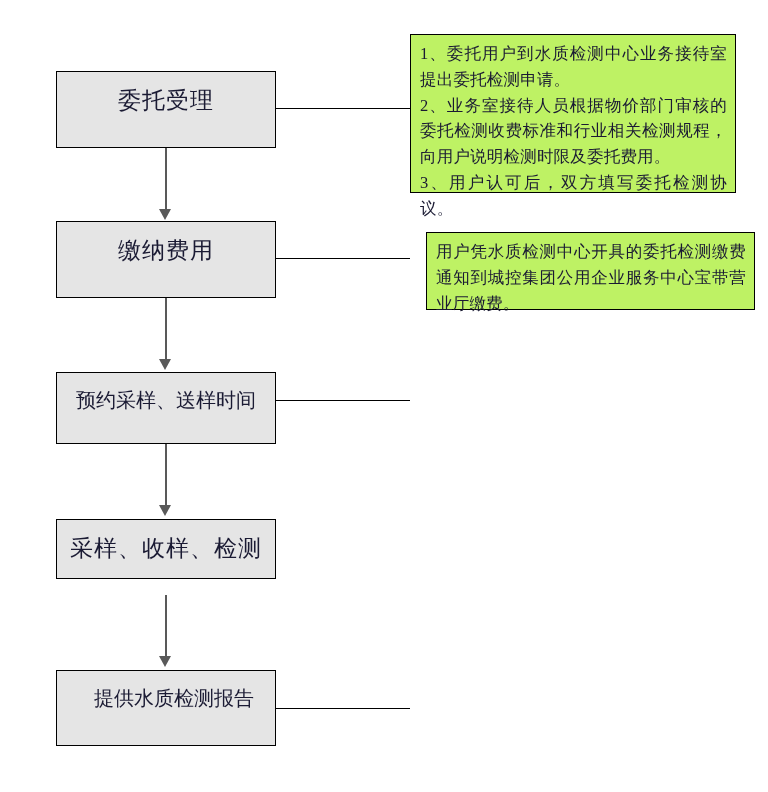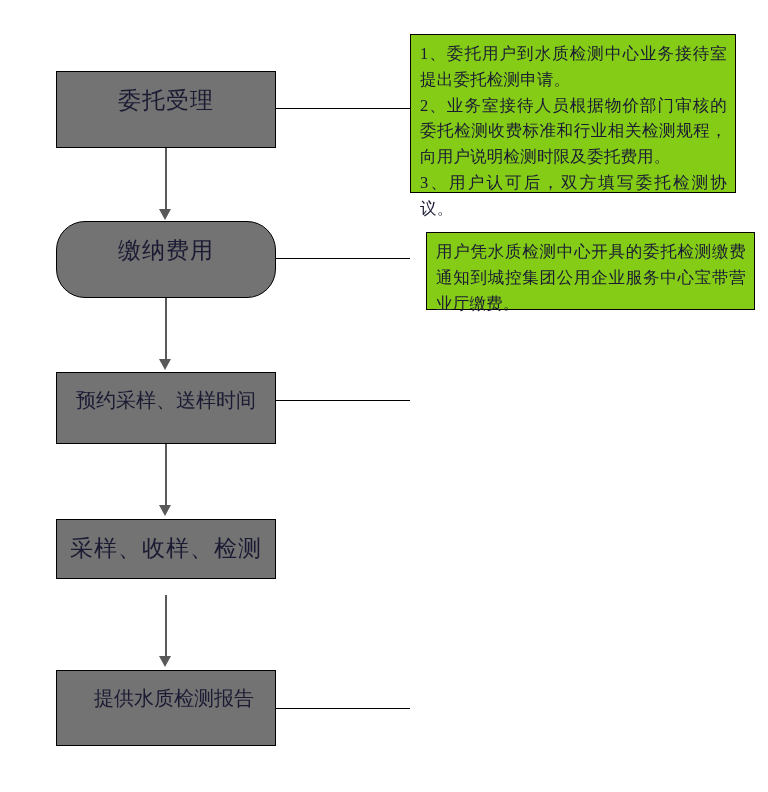--- a/index.html
+++ b/index.html
@@ -17,21 +17,21 @@
     height: 792px;
     background: #ffffff;
     overflow: hidden;
   }
 
   
   .proc-box {
     position: absolute;
     box-sizing: border-box;
     border: 1.6px solid #000000;
-    background: #737373;
+    background: #e5e5e5;
     display: flex;
     align-items: flex-start;
     justify-content: center;
   }
   .proc-label {
     font-family: "Liberation Sans", "DejaVu Sans", sans-serif;
     font-size: 23px;
     line-height: 1;
     color: #1a1a33;
     letter-spacing: 1px;
@@ -41,21 +41,21 @@
   .proc-label.tight {
     letter-spacing: 0px;
     font-size: 20px;
   }
 
   
   .note-box {
     position: absolute;
     box-sizing: border-box;
     border: 1.3px solid #000000;
-    background: #84cc16;
+    background: #bef264;
     padding: 6px 8px 4px 9px;
   }
   .note-text {
     font-family: "Liberation Serif", "DejaVu Serif", serif;
     font-size: 16.5px;
     line-height: 25.8px;
     color: #1a1a33;
     letter-spacing: 0.2px;
     text-align: justify;
     white-space: pre-line;
@@ -92,21 +92,21 @@
   <div class="h-connector" style="left:276px; top:108px; width:134px;"></div>
   <div class="note-box" style="left:410px; top:34px; width:326px; height:159px;">
     <div class="note-text">1、委托用户到水质检测中心业务接待室提出委托检测申请。
 2、业务室接待人员根据物价部门审核的委托检测收费标准和行业相关检测规程，向用户说明检测时限及委托费用。
 3、用户认可后，双方填写委托检测协议。</div>
   </div>
 
   <div class="v-arrow" style="left:165px; top:148px; height:62px;"></div>
   <div class="v-arrow-head" style="left:158.7px; top:209px;"></div>
 
-  <div class="proc-box" style="left:56px; top:221px; width:220px; height:77px;border-radius:29px;">
+  <div class="proc-box" style="left:56px; top:221px; width:220px; height:77px;">
     <span class="proc-label">缴纳费用</span>
   </div>
   <div class="h-connector" style="left:276px; top:258px; width:134px;"></div>
   <div class="note-box" style="left:426px; top:232px; width:329px; height:78px;">
     <div class="note-text">用户凭水质检测中心开具的委托检测缴费通知到城控集团公用企业服务中心宝带营业厅缴费。</div>
   </div>
 
   <div class="v-arrow" style="left:165px; top:298px; height:62px;"></div>
   <div class="v-arrow-head" style="left:158.7px; top:359px;"></div>
 

